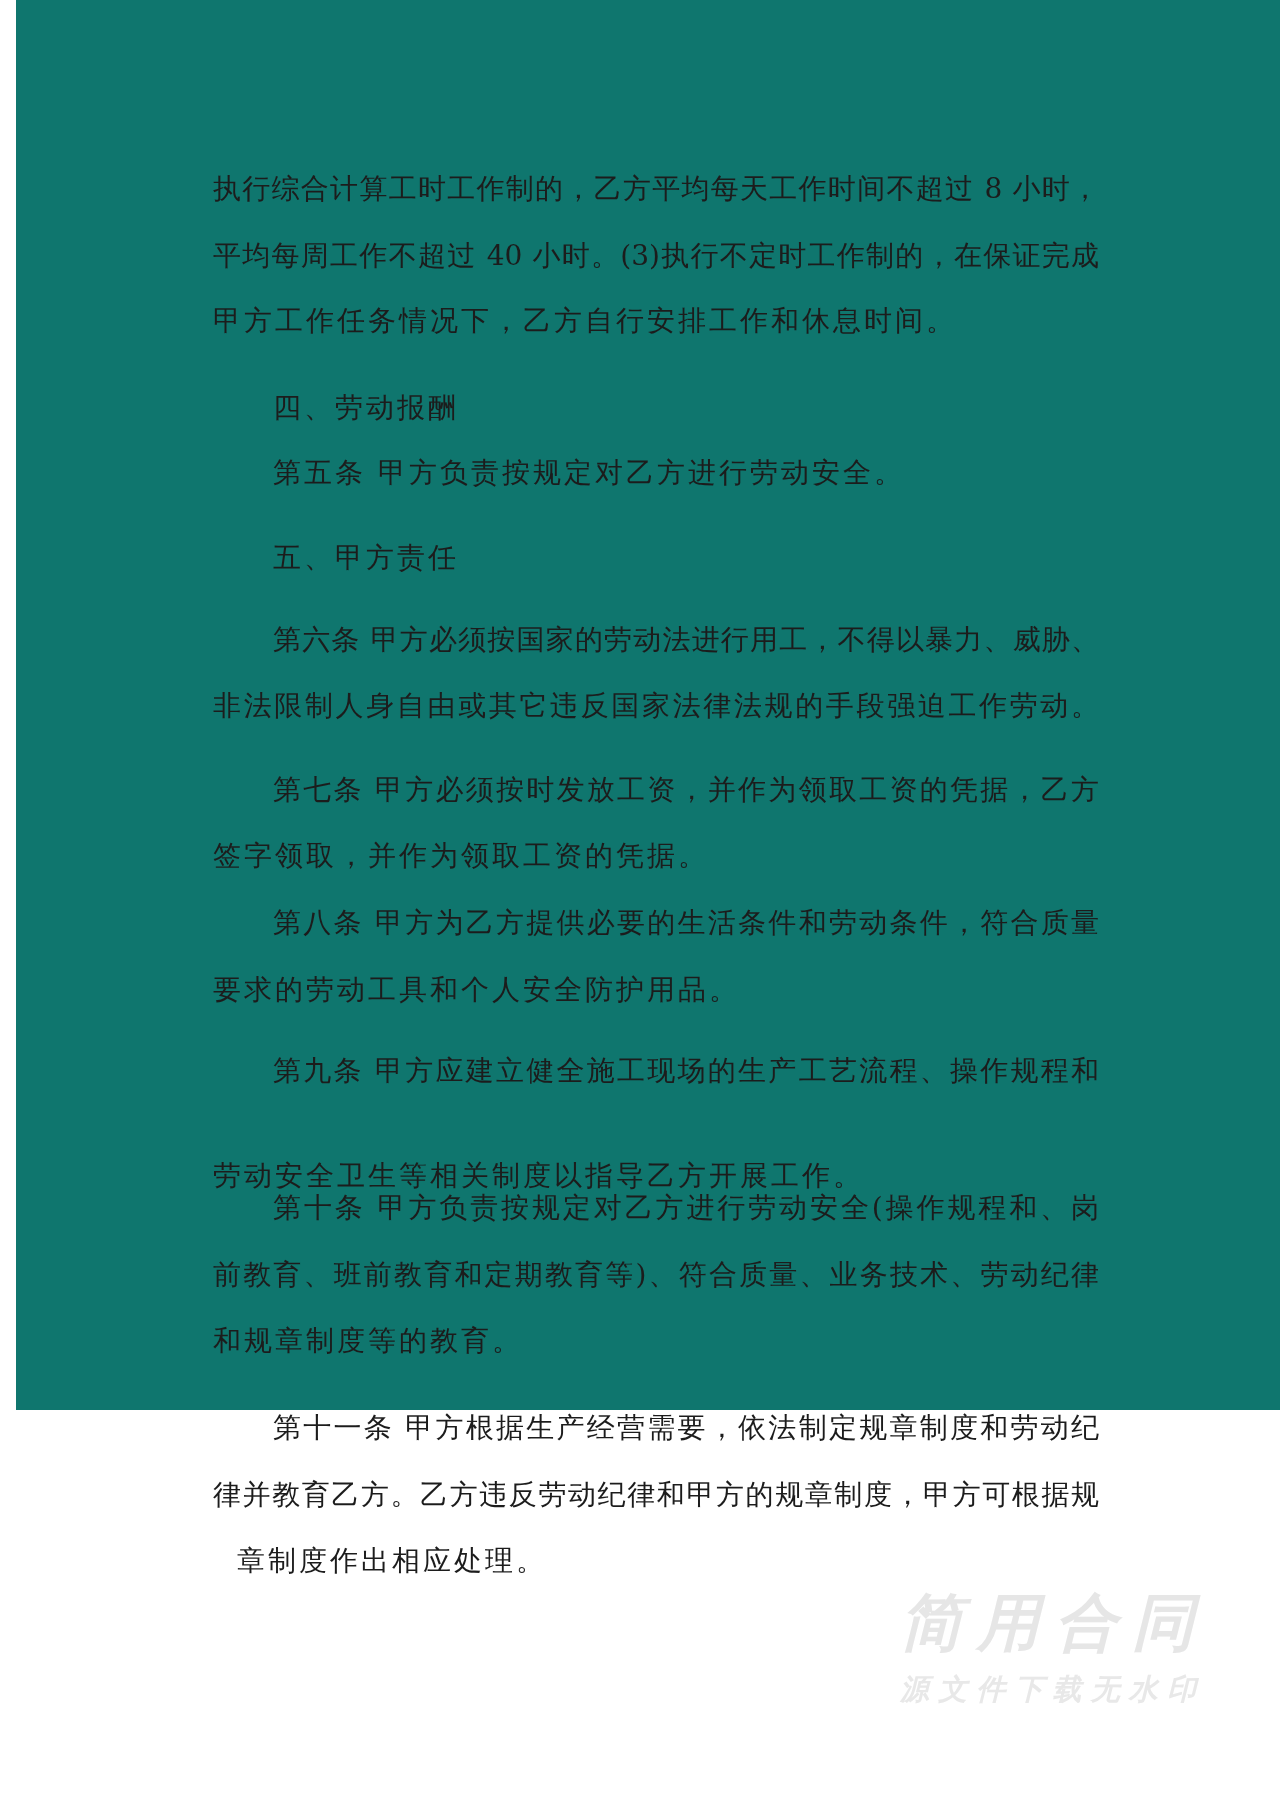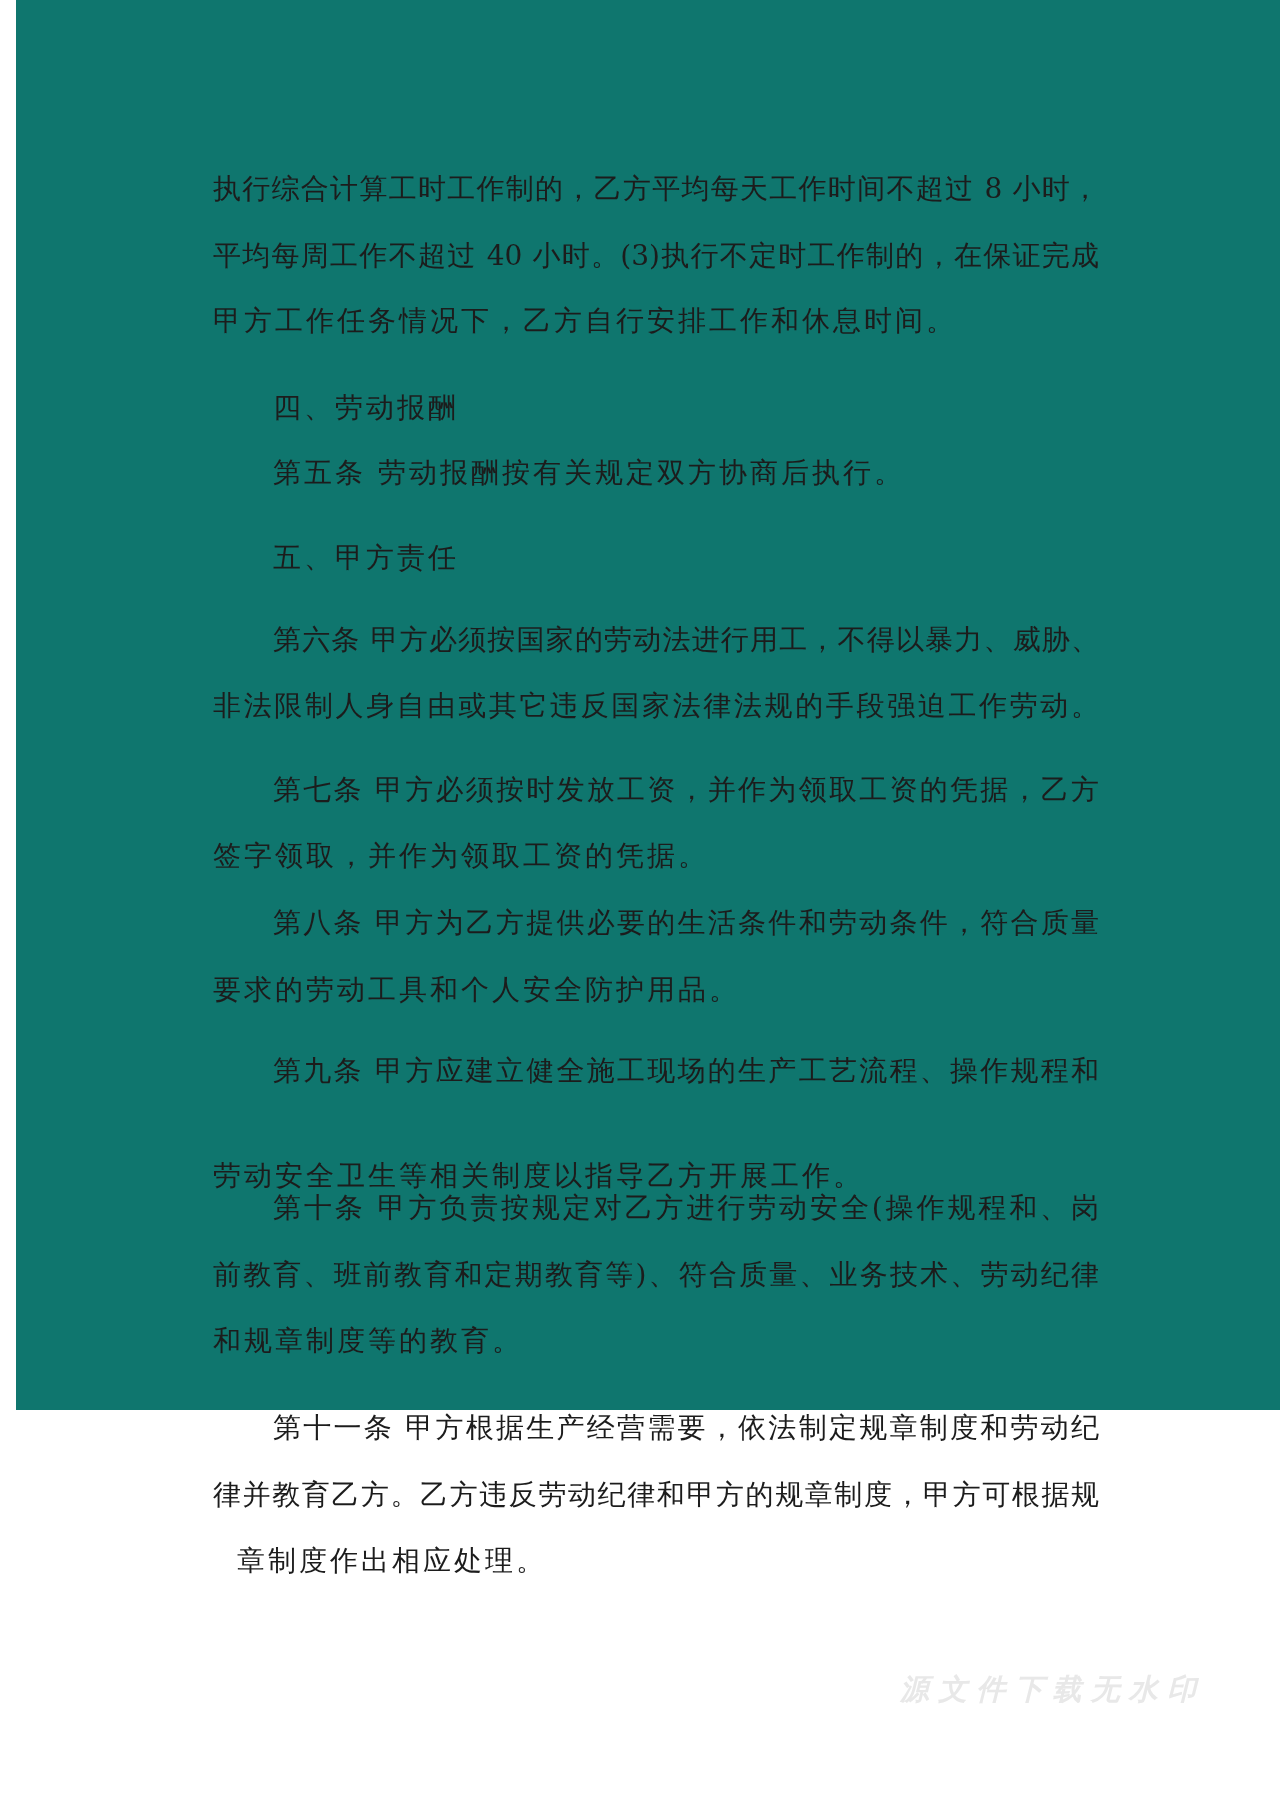--- a/index.html
+++ b/index.html
@@ -46,32 +46,33 @@
 </style>
 </head>
 <body>
 
 <div class="page">
   <div id="lines">
       <div class="line full" style="left: 197px; top: 172px; width: 886px;">执行综合计算工时工作制的，乙方平均每天工作时间不超过 8 小时，</div>
       <div class="line full" style="left: 197px; top: 239px; width: 886px;">平均每周工作不超过 40 小时。(3)执行不定时工作制的，在保证完成</div>
       <div class="line" style="left: 197px; top: 304px;">甲方工作任务情况下，乙方自行安排工作和休息时间。</div>
       <div class="line" style="left: 257px; top: 391px; text-align: center;">四、劳动报酬</div>
-      <div class="line" style="left: 257px; top: 456px;">第五条 劳动报酬按有关规定双方协商后执行。</div>
+      <div class="line" style="left: 257px; top: 456px;">第五条 甲方负责按规定对乙方进行劳动安全。</div>
       <div class="line" style="left: 257px; top: 541px;">五、甲方责任</div>
       <div class="line full" style="left: 257px; top: 623px; width: 826px;">第六条 甲方必须按国家的劳动法进行用工，不得以暴力、威胁、</div>
       <div class="line full" style="left: 197px; top: 689px; width: 886px;">非法限制人身自由或其它违反国家法律法规的手段强迫工作劳动。</div>
       <div class="line full" style="left: 257px; top: 773px; width: 826px;">第七条 甲方必须按时发放工资，并作为领取工资的凭据，乙方</div>
       <div class="line" style="left: 197px; top: 839px;">签字领取，并作为领取工资的凭据。</div>
       <div class="line full" style="left: 257px; top: 906px; width: 826px;">第八条 甲方为乙方提供必要的生活条件和劳动条件，符合质量</div>
       <div class="line" style="left: 197px; top: 973px;">要求的劳动工具和个人安全防护用品。</div>
       <div class="line full" style="left: 257px; top: 1054px; width: 826px;">第九条 甲方应建立健全施工现场的生产工艺流程、操作规程和</div>
       <div class="line" style="left: 197px; top: 1123px; margin-top: 36px;">劳动安全卫生等相关制度以指导乙方开展工作。</div>
       <div class="line full" style="left: 257px; top: 1191px; width: 826px;">第十条 甲方负责按规定对乙方进行劳动安全(操作规程和、岗</div>
       <div class="line full" style="left: 197px; top: 1258px; width: 886px;">前教育、班前教育和定期教育等)、符合质量、业务技术、劳动纪律</div>
       <div class="line" style="left: 197px; top: 1324px;">和规章制度等的教育。</div>
       <div class="line full" style="left: 257px; top: 1411px; width: 826px;">第十一条 甲方根据生产经营需要，依法制定规章制度和劳动纪</div>
       <div class="line full" style="left: 197px; top: 1478px; width: 886px;">律并教育乙方。乙方违反劳动纪律和甲方的规章制度，甲方可根据规</div>
       <div class="line" style="left: 197px; top: 1544px; margin-left: 24px;">章制度作出相应处理。</div>
     </div>
 
+  <div class="watermark-title">简用合同</div>
   <div class="watermark-sub">源文件下载无水印</div>
 </div>
 
 </body></html>

